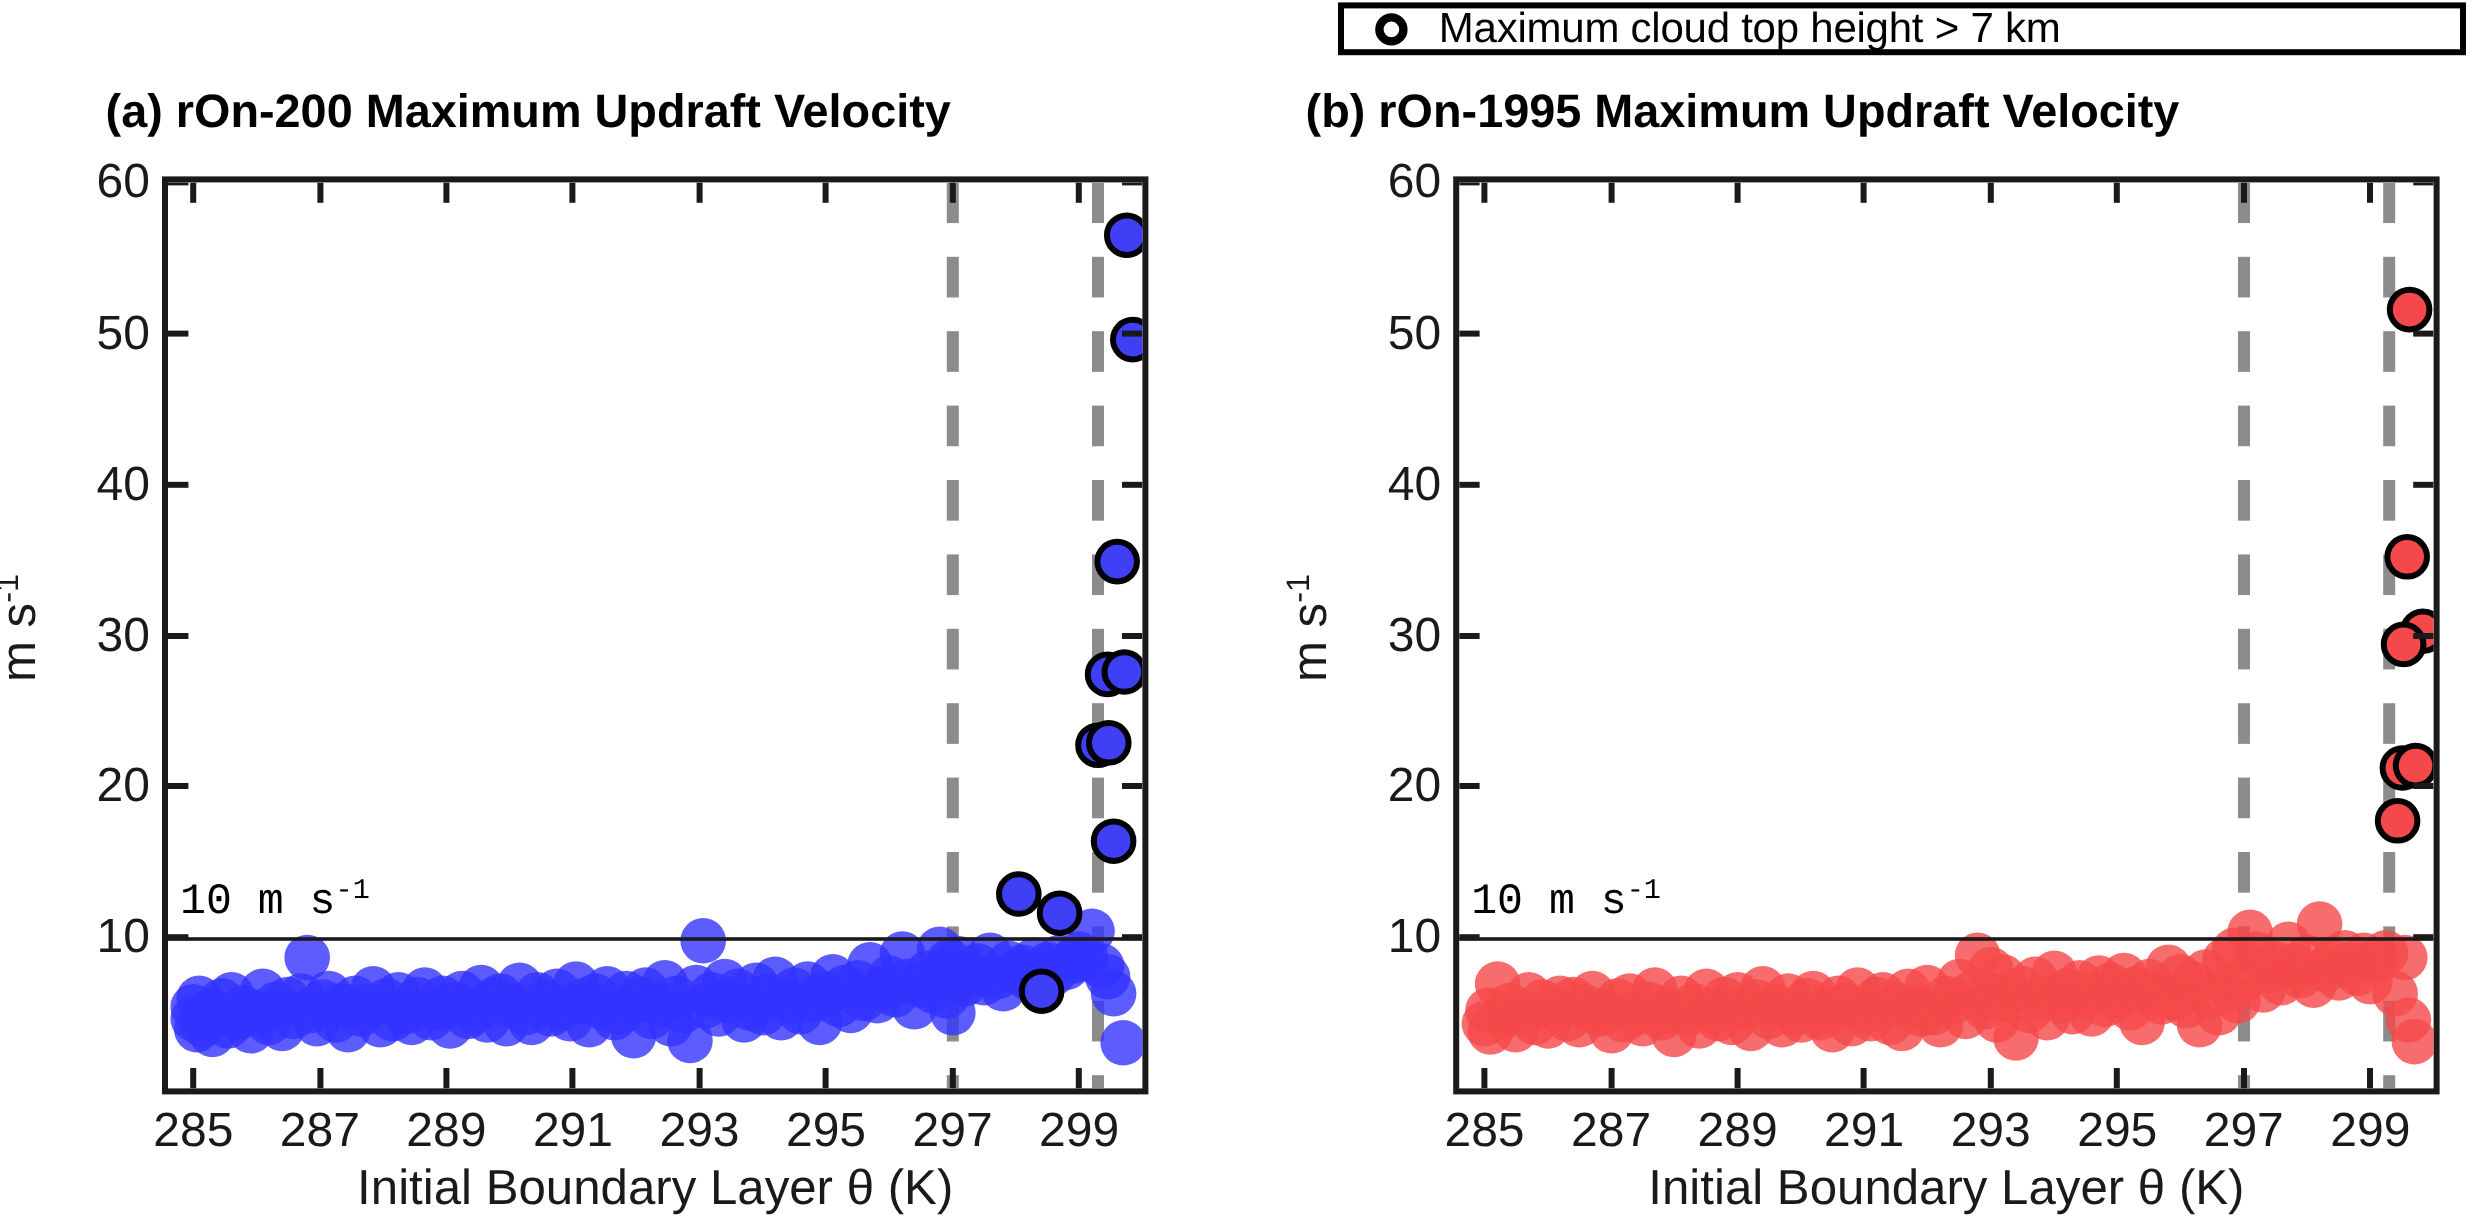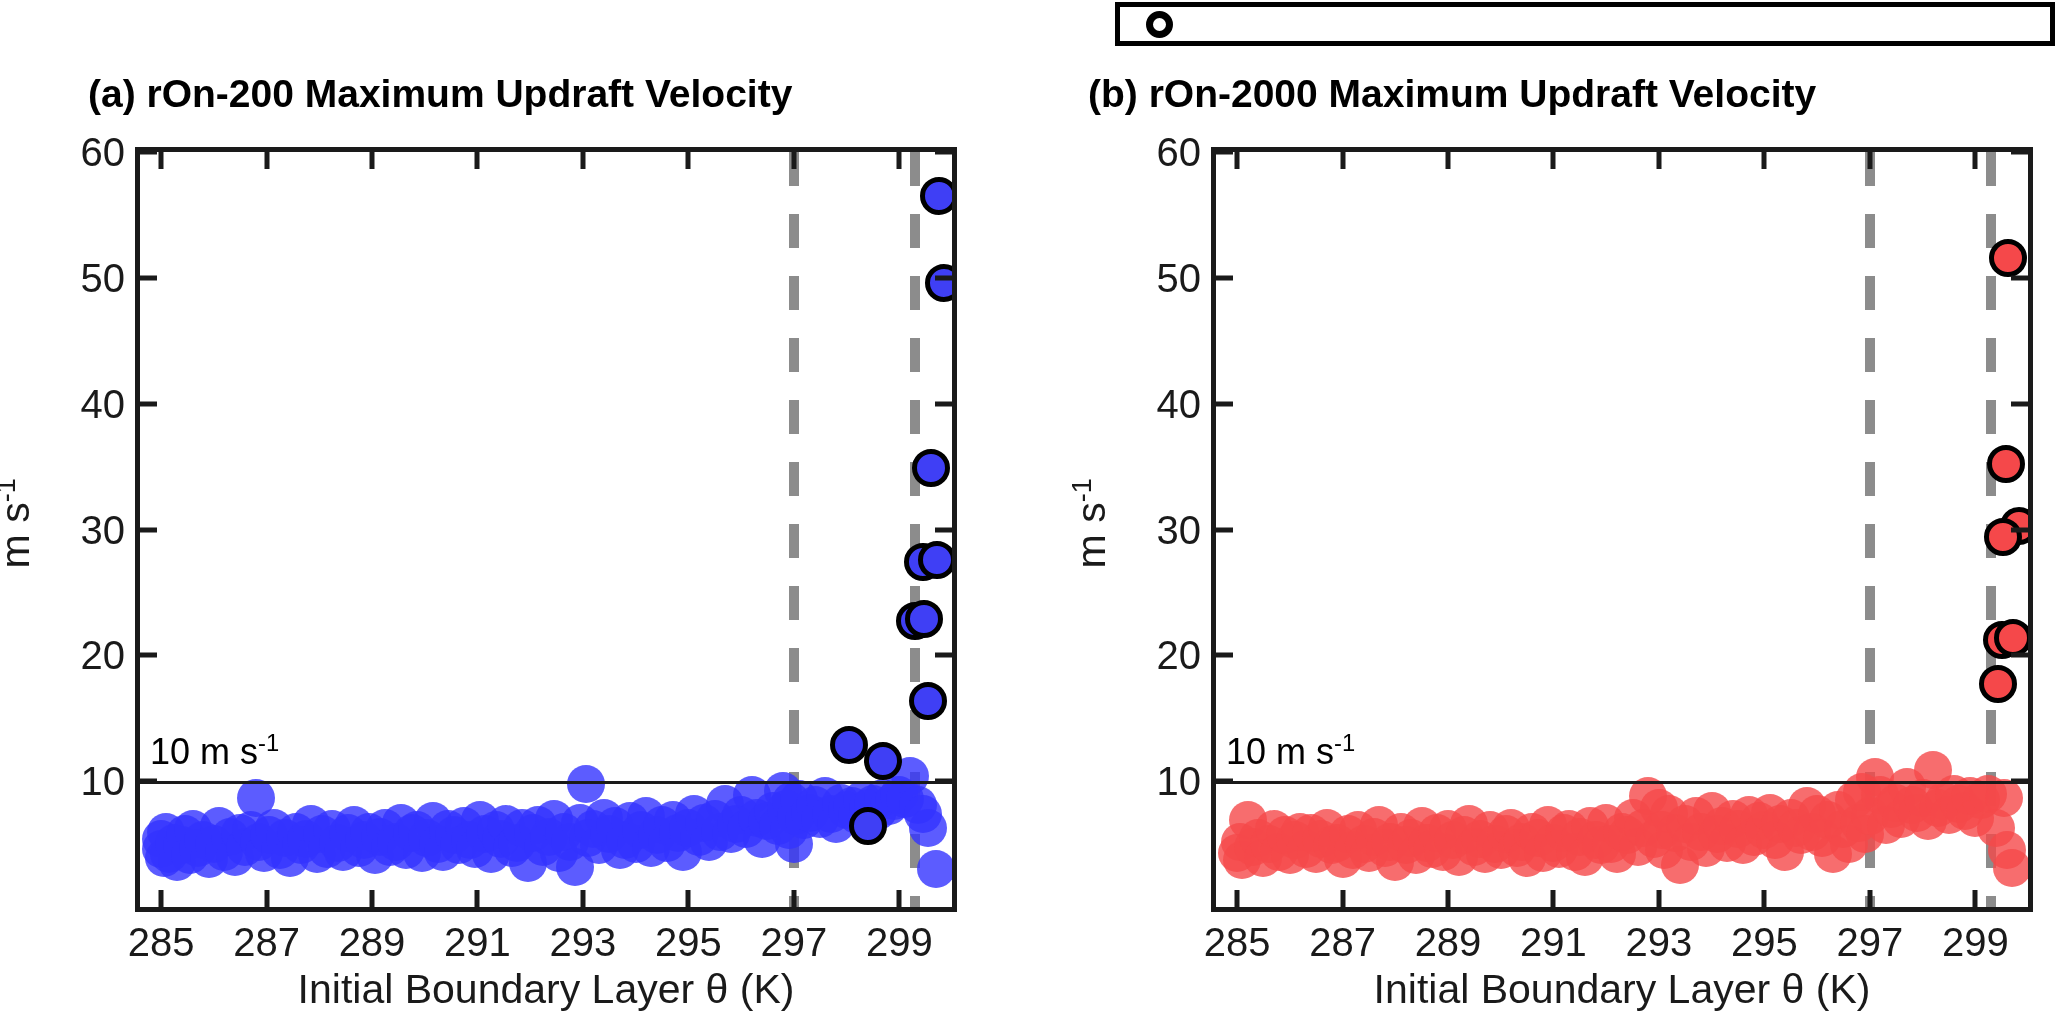--- a/index.html
+++ b/index.html
@@ -62,20 +62,21 @@
   #panel-a .panel-title { left: 88px; }
   #panel-b .panel-title { left: 54px; }
 
   .plot-frame {
     position: absolute;
     top: 147px;
     height: 765px;
     border: 5px solid #1a1a1a;
     background: #ffffff;
     overflow: visible;
+    font-family: Liberation Mono, monospace;
   }
   #panel-a .plot-frame { left: 135px; width: 822px; }
   #panel-b .plot-frame { left: 177px; width: 822px; }
 
   .plot-inner {
     position: absolute;
     inset: 0;
     overflow: hidden;
   }
 
@@ -182,20 +183,21 @@
   .pt.edge-a  { background: #3f3ff5; border: 5px solid #000000; }
   .pt.edge-b  { background: #f5484a; border: 5px solid #000000; }
 </style>
 </head>
 <body>
 
 <div id="root">
 
   <div class="legend-box">
     <span class="legend-marker"></span>
+    <span class="legend-label">Maximum cloud top height &gt; 7 km</span>
   </div>
 
   <div class="panel" id="panel-a">
     <div class="panel-title">(a) rOn-200 Maximum Updraft Velocity</div>
     <div class="plot-frame">
       <div class="plot-inner">
           <div class="vdash" style="left: 653.818px;"></div>
           <div class="vdash" style="left: 775.091px;"></div>
           <div class="pt plain-a" style="left: 21.0909px; top: 697.117px; width: 38px; height: 38px;"></div>
           <div class="pt plain-a" style="left: 21.0909px; top: 687.05px; width: 38px; height: 38px;"></div>
@@ -407,21 +409,21 @@
       <div class="xticklabel" style="left: 899.273px; top: 920px;">299</div>
       <div class="yticklabel" style="left: 43px; width: 82px; top: 781.167px;">10</div>
       <div class="yticklabel" style="left: 43px; width: 82px; top: 655.333px;">20</div>
       <div class="yticklabel" style="left: 43px; width: 82px; top: 529.5px;">30</div>
       <div class="yticklabel" style="left: 43px; width: 82px; top: 403.667px;">40</div>
       <div class="yticklabel" style="left: 43px; width: 82px; top: 277.833px;">50</div>
       <div class="yticklabel" style="left: 43px; width: 82px; top: 152px;">60</div>
     </div>
 
   <div class="panel" id="panel-b">
-    <div class="panel-title">(b) rOn-2000 Maximum Updraft Velocity</div>
+    <div class="panel-title">(b) rOn-1995 Maximum Updraft Velocity</div>
     <div class="plot-frame">
       <div class="plot-inner">
           <div class="vdash" style="left: 653.818px;"></div>
           <div class="vdash" style="left: 775.091px;"></div>
           <div class="pt plain-b" style="left: 21.0909px; top: 700.892px; width: 38px; height: 38px;"></div>
           <div class="pt plain-b" style="left: 23.7273px; top: 689.567px; width: 38px; height: 38px;"></div>
           <div class="pt plain-b" style="left: 26.3636px; top: 708.442px; width: 38px; height: 38px;"></div>
           <div class="pt plain-b" style="left: 31.6364px; top: 668.175px; width: 38px; height: 38px;"></div>
           <div class="pt plain-b" style="left: 36.9091px; top: 694.6px; width: 38px; height: 38px;"></div>
           <div class="pt plain-b" style="left: 42.1818px; top: 685.792px; width: 38px; height: 38px;"></div>

